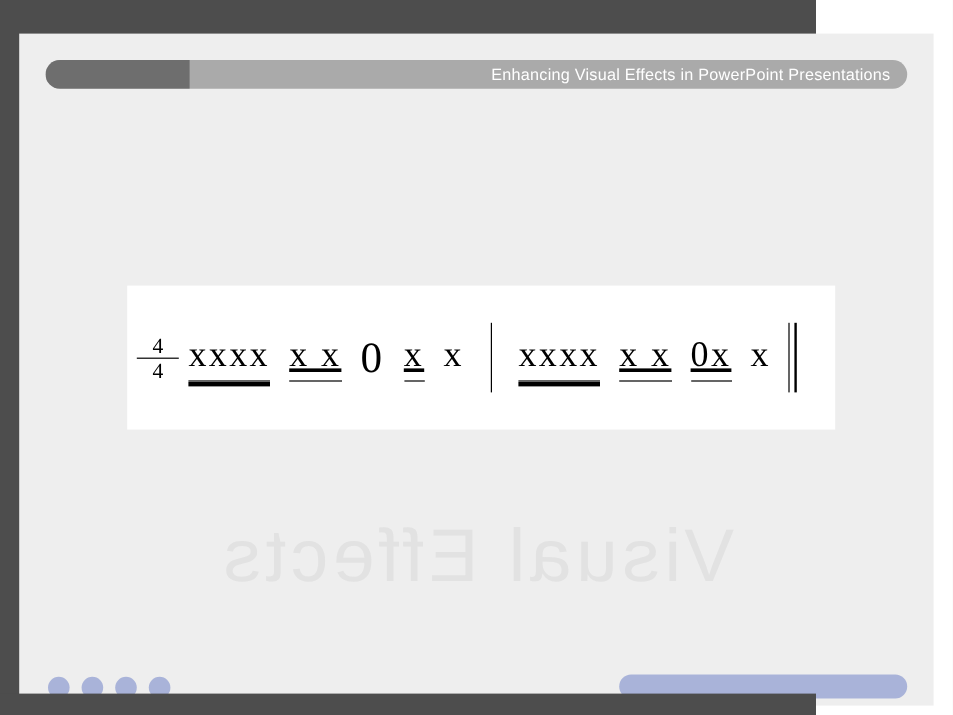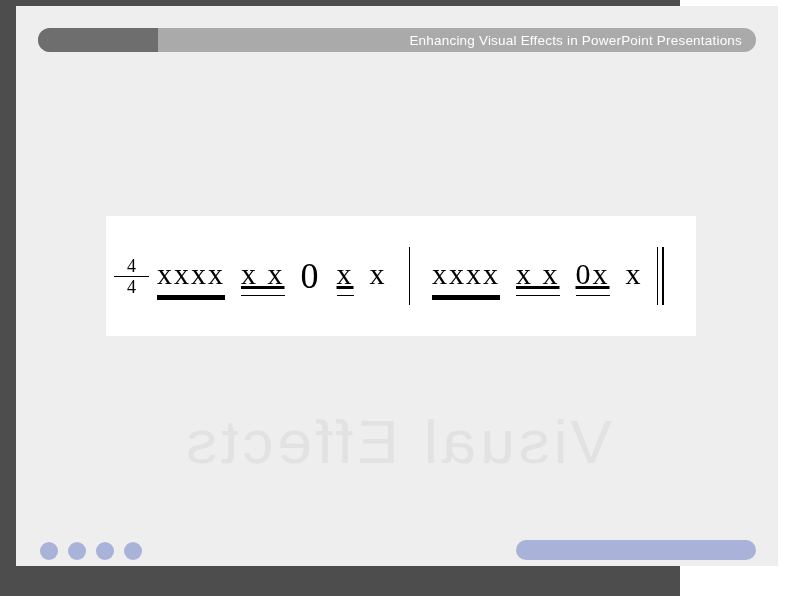--- a/index.html
+++ b/index.html
@@ -8,21 +8,21 @@
   width: 794px;
   height: 596px;
   overflow: hidden;
   font-family: "Gill Sans", "Gill Sans MT", "Segoe UI", Arial, sans-serif;
 }
 .frame {
   box-sizing: border-box;
   width: 680px;
   height: 596px;
   background: #4d4d4d;
-  padding: 6px 16px 4px 16px;
+  padding: 28px 16px 4px 16px;
   position: relative;
 }
 .slide {
   box-sizing: border-box;
   width: 762px;
   height: 560px;
   background: #eeeeee;
   position: relative;
   overflow: hidden;
 }

